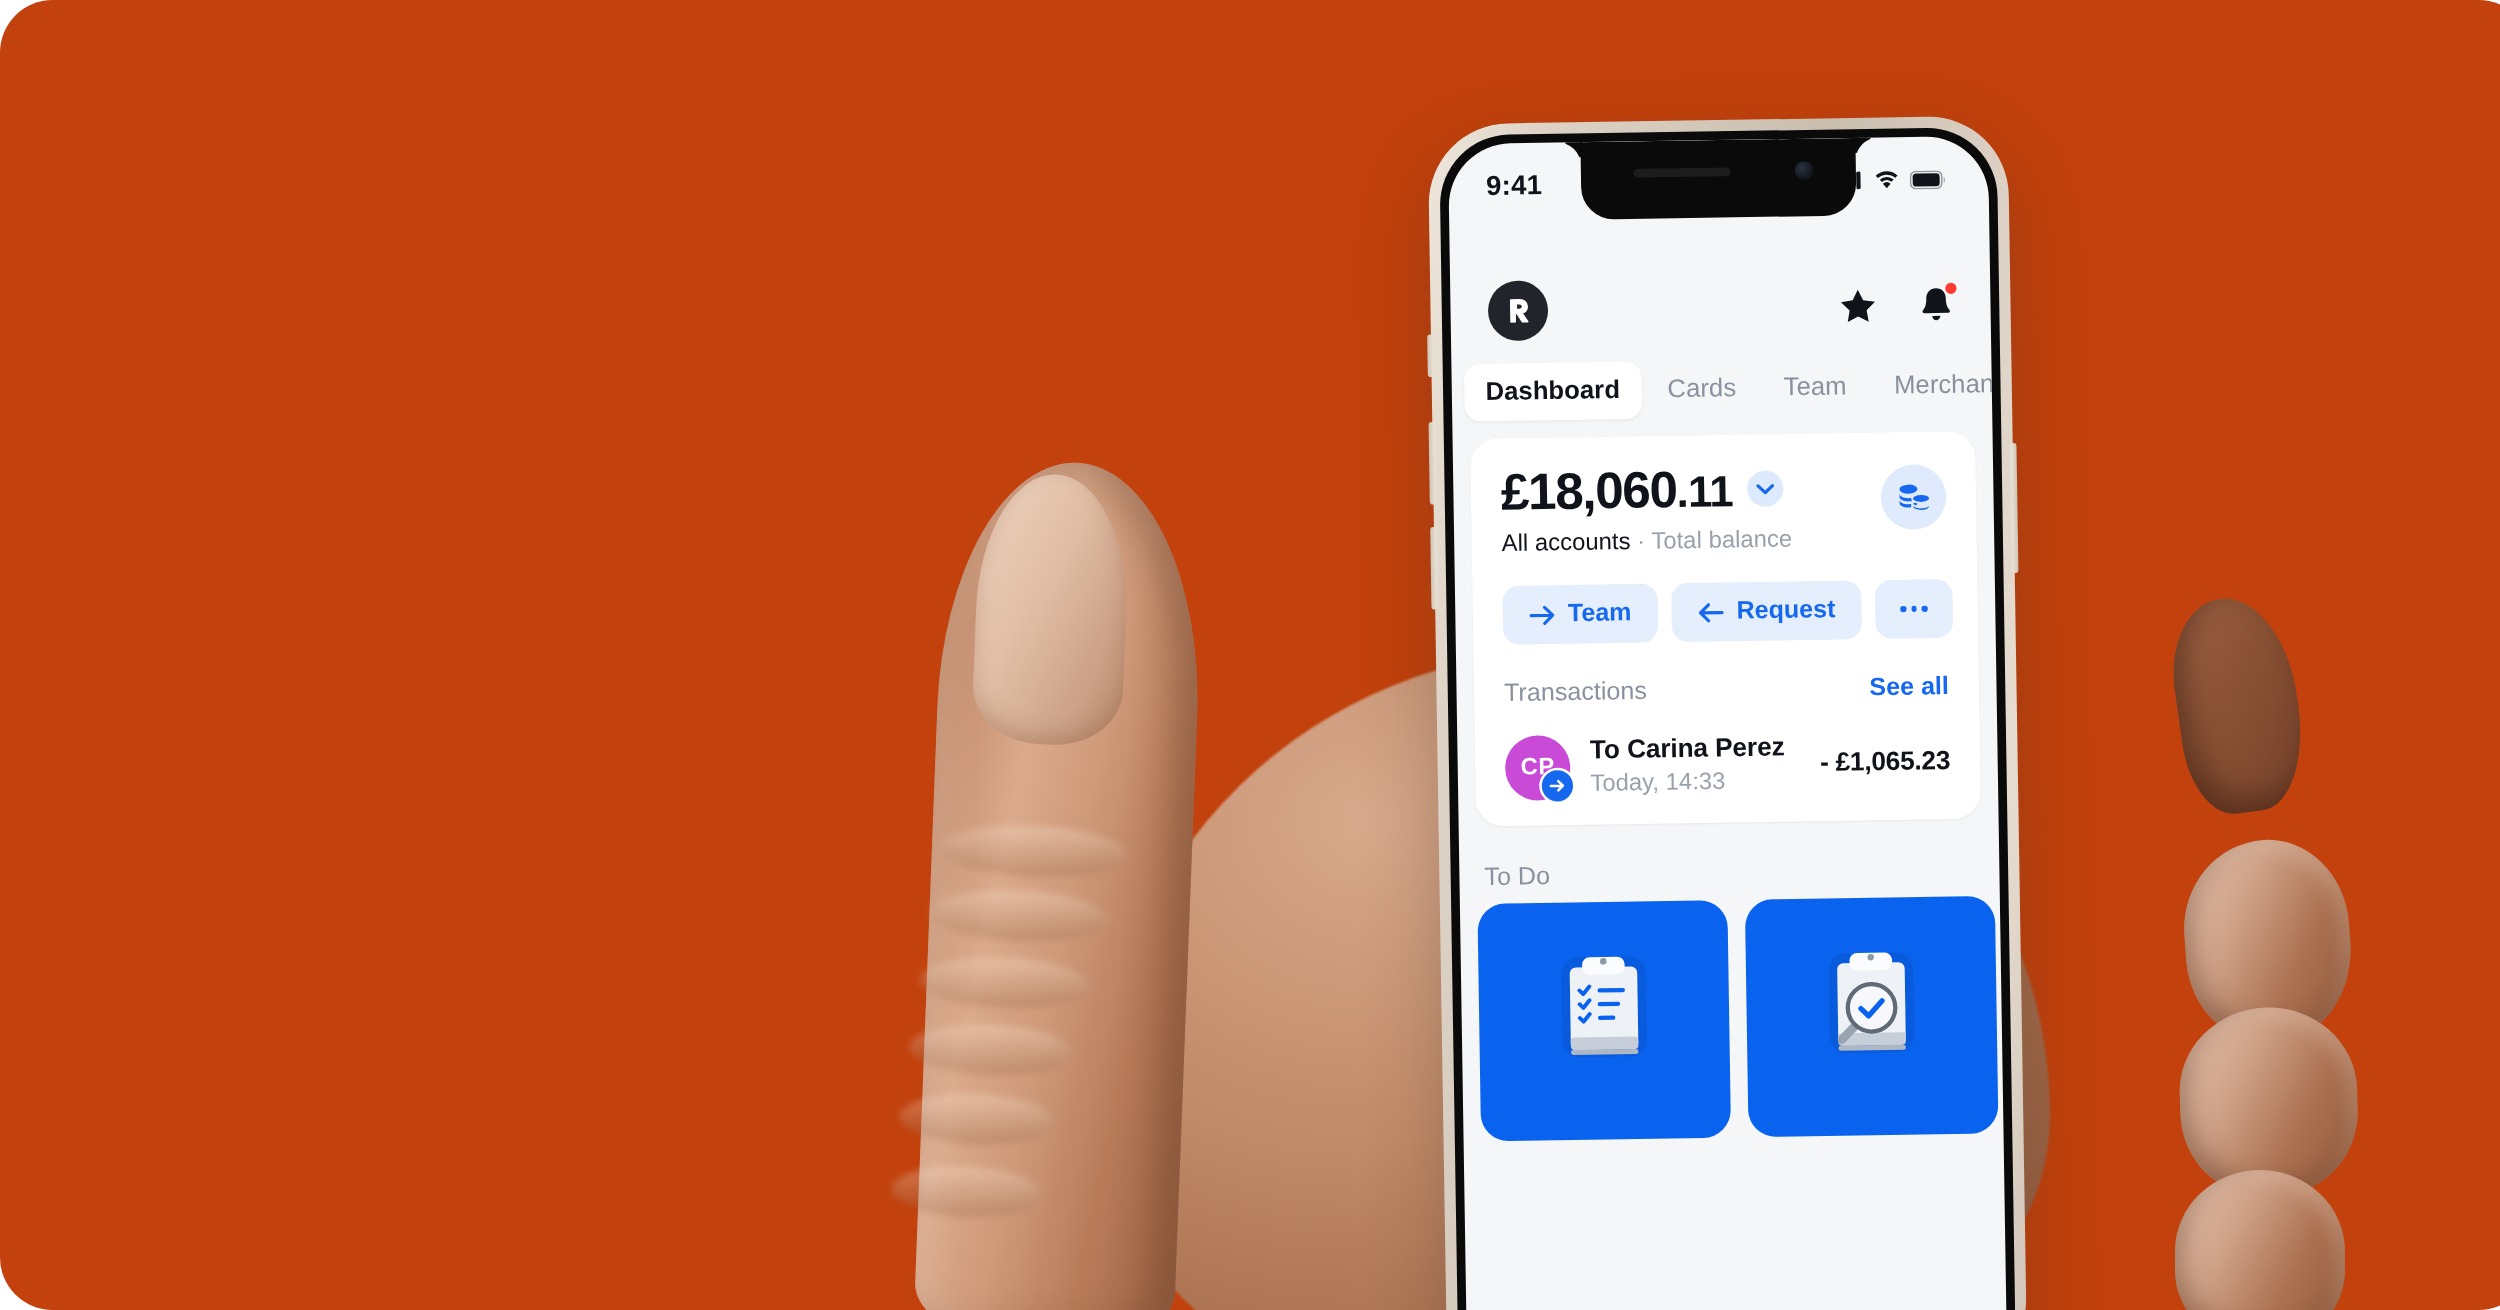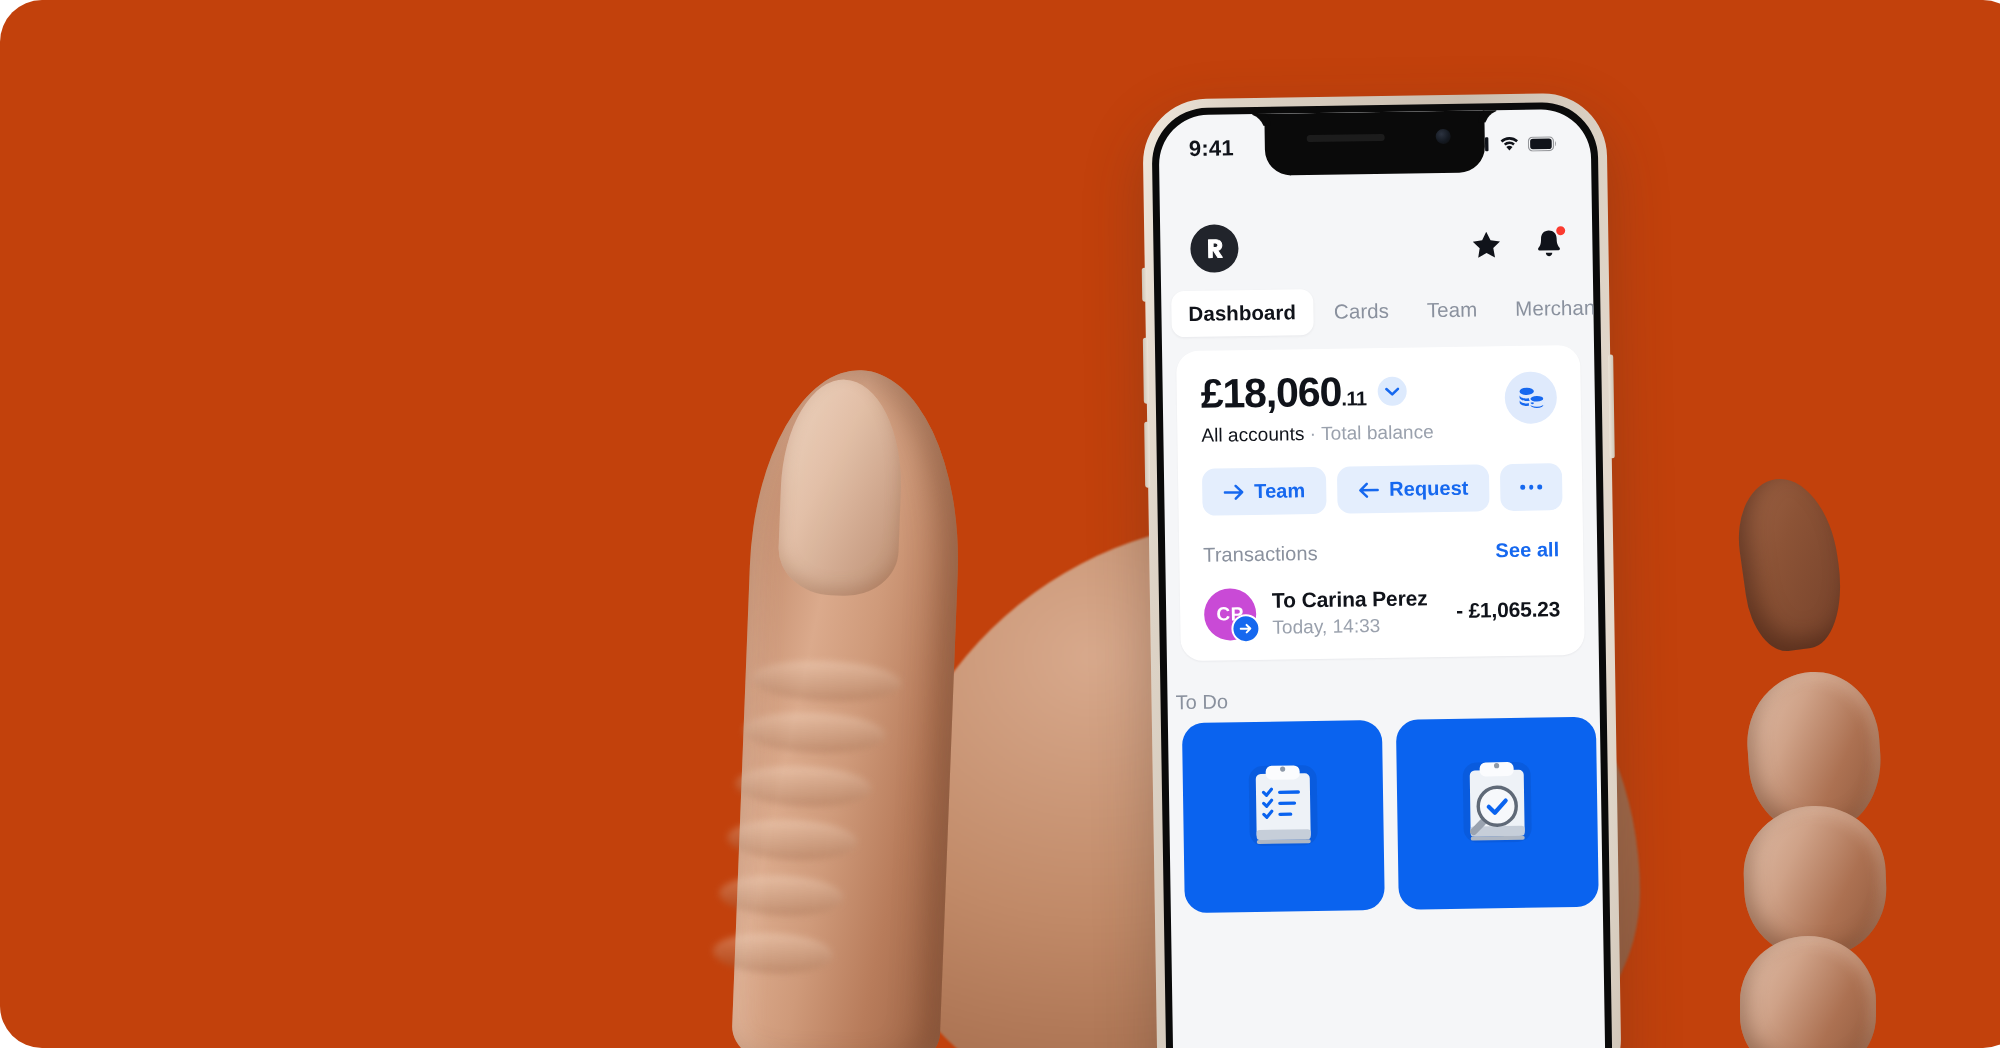--- a/index.html
+++ b/index.html
@@ -344,21 +344,21 @@
     gap: 11px;
   }
   #balance-amount {
     font-size: 41px;
     font-weight: 700;
     color: #10131a;
     letter-spacing: -1.1px;
     line-height: 1.05;
   }
   #balance-cents {
-    font-size: 20px;
+    font-size: 35px;
     font-weight: 700;
     letter-spacing: -0.5px;
   }
   #balance-chevron {
     width: 29px;
     height: 29px;
     border-radius: 50%;
     background: #ddeafd;
     display: flex;
     align-items: center;
@@ -460,21 +460,21 @@
   }
   #tx-info { flex: 1; min-width: 0; }
   #tx-name { font-size: 21px; font-weight: 700; color: #10131a; letter-spacing:-.1px; }
   #tx-time { font-size: 19px; color: #9aa1ad; margin-top: 4px; letter-spacing:.05px; }
   #tx-amount { font-size: 21px; font-weight: 600; color: #10131a; white-space: nowrap; letter-spacing:-.2px; }
 
   
   #todo-title {
     position: absolute;
     top: 576px;
-    left: 8px;
+    left: 20px;
     font-size: 20px;
     color: #8a919e;
     letter-spacing: .05px;
   }
   #todo-cards {
     position: absolute;
     top: 608px;
     left: 14px;
     right: -60px;
     display: flex;

